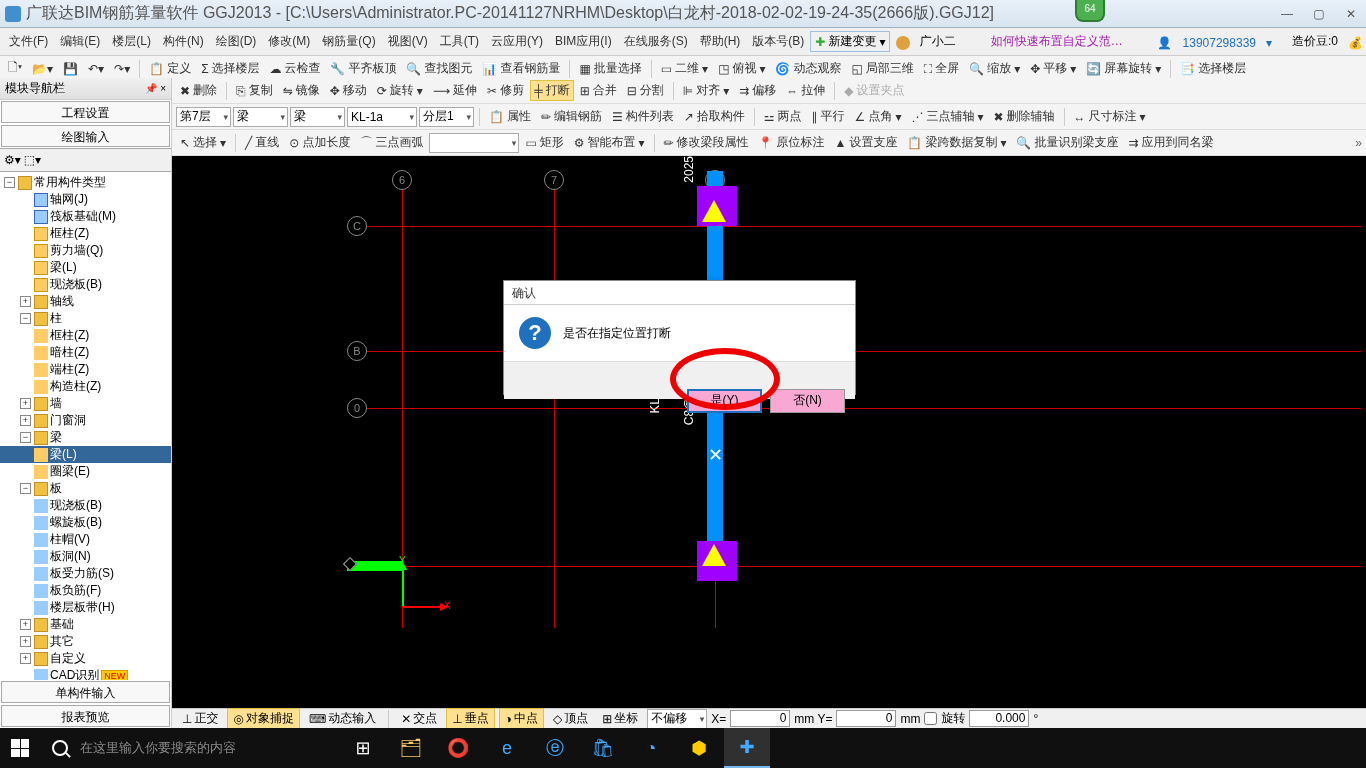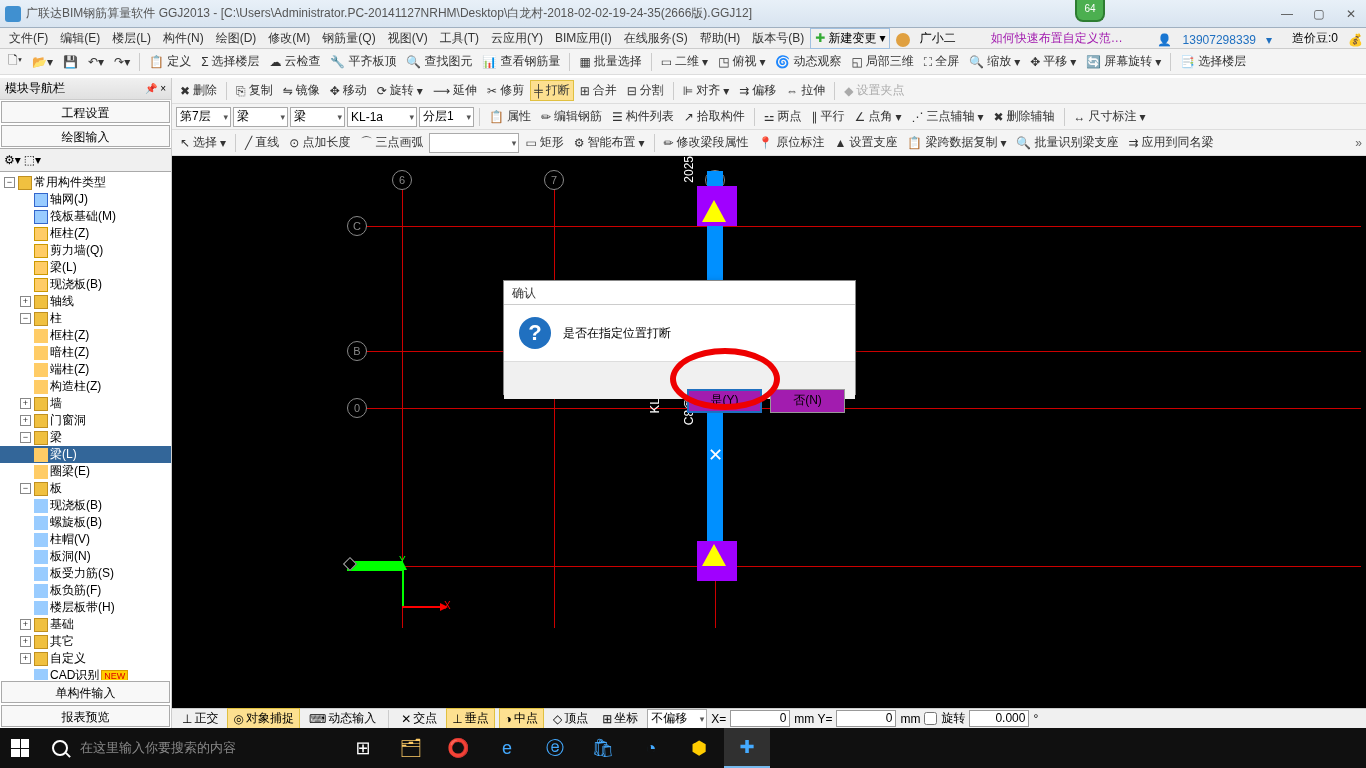--- a/index.html
+++ b/index.html
@@ -1,27 +1,27 @@
 <!DOCTYPE html>
 <html><head>
 <meta charset="utf-8">
 <style>
 * { margin: 0; padding: 0; box-sizing: border-box; font-family: "Microsoft YaHei", sans-serif; font-size: 12px; }
 body { width: 1366px; height: 768px; overflow: hidden; background: #fff; position: relative; }
 
 
 .titlebar { height: 28px; background: linear-gradient(#e8f0f8, #d8e4f0); display: flex; align-items: center; padding: 0 5px; border-bottom: 1px solid #a0b0c0; }
 .title-icon { width: 16px; height: 16px; background: #4090d0; border-radius: 3px; margin-right: 5px; }
-.title-text { color: #555; font-size: 12px; flex: 1; }
+.title-text { color: #555; font-size: 16px; flex: 1; }
 .win-btns { display: flex; gap: 12px; }
 .win-btn { width: 20px; height: 18px; display: flex; align-items: center; justify-content: center; color: #555; cursor: pointer; }
 .green-badge { position: absolute; left: 1075px; top: 0; width: 30px; height: 22px; background: #4caf50; border-radius: 0 0 8px 8px; color: #fff; text-align: center; font-size: 10px; line-height: 18px; border: 2px solid #2e7d32; border-top: none; }
 
 
-.menubar { height: 21px; background: #f0f0f0; display: flex; align-items: center; padding: 0 3px; border-bottom: 1px solid #ccc; }
+.menubar { height: 28px; background: #f0f0f0; display: flex; align-items: center; padding: 0 3px; border-bottom: 1px solid #ccc; }
 .menu-item { padding: 0 6px; color: #333; cursor: pointer; }
 .menu-right { margin-left: auto; display: flex; align-items: flex-end; gap: 10px; }
 .user-icon { width: 14px; height: 14px; border-radius: 50%; background: #e0a040; display: inline-block; }
 .blue-link { color: #a21caf; }
 .new-change { border: 1px solid #a0c0e0; padding: 1px 4px; display: flex; align-items: center; gap: 3px; }
 
 
 .toolbar { height: 26px; background: #f4f4f4; display: flex; align-items: center; padding: 0 4px; border-bottom: 1px solid #ddd; gap: 2px; white-space: nowrap; overflow: hidden; }
 .tool-btn { padding: 2px 4px; display: flex; align-items: center; gap: 3px; cursor: pointer; color: #333; }
 .tool-btn.active { background: #fde090; border: 1px solid #e0c040; padding: 1px 3px; }
@@ -65,21 +65,21 @@
 
 
 .mid-bars { position: absolute; left: 172px; right: 0; top: 78px; }
 
 
 .dialog { position: absolute; left: 503px; top: 280px; width: 353px; height: 115px; background: #f0f0f0; border: 1px solid #888; box-shadow: 3px 3px 8px rgba(0,0,0,0.3); }
 .dlg-title { height: 24px; background: #fff; border-bottom: 1px solid #ccc; padding: 4px 8px; color: #333; }
 .dlg-body { display: flex; padding: 12px 15px; align-items: center; gap: 12px; background: #fff; }
 .dlg-icon { width: 32px; height: 32px; border-radius: 50%; background: #2070c0; color: #fff; text-align: center; line-height: 32px; font-size: 22px; font-weight: bold; }
 .dlg-footer { height: 38px; display: flex; justify-content: flex-end; align-items: center; gap: 8px; padding: 0 10px; border-top: 1px solid #ddd; background: #f0f0f0; }
-.dlg-btn { min-width: 75px; height: 24px; border: 1px solid #999; background: #a21caf; cursor: pointer; margin-top: 40px; }
+.dlg-btn { min-width: 75px; height: 24px; border: 1px solid #999; background: #f9a8d4; cursor: pointer; margin-top: 40px; }
 .dlg-btn.primary { border: 2px solid #2070c0; }
 .red-circle { position: absolute; left: 670px; top: 348px; width: 110px; height: 62px; border: 6px solid #e00; border-radius: 50%; pointer-events: none; }
 
 
 .status-toolbar { position: absolute; left: 172px; right: 0; bottom: 40px; height: 20px; background: #f0f0f0; border-top: 1px solid #ccc; display: flex; align-items: center; padding: 0 5px; gap: 4px; }
 .status-btn { padding: 1px 5px; display: flex; align-items: center; gap: 2px; }
 .status-btn.on { background: #fde090; border: 1px solid #e0c040; }
 .num-field { width: 60px; height: 17px; border: 1px solid #999; text-align: right; padding-right: 3px; background: #fff; }
 .status-bar2 { position: absolute; left: 0; right: 0; bottom: 20px; height: 20px; background: #f0f0f0; border-top: 1px solid #ccc; display: flex; align-items: center; padding: 0 5px; gap: 15px; }
 .fps { position: absolute; right: 5px; }

